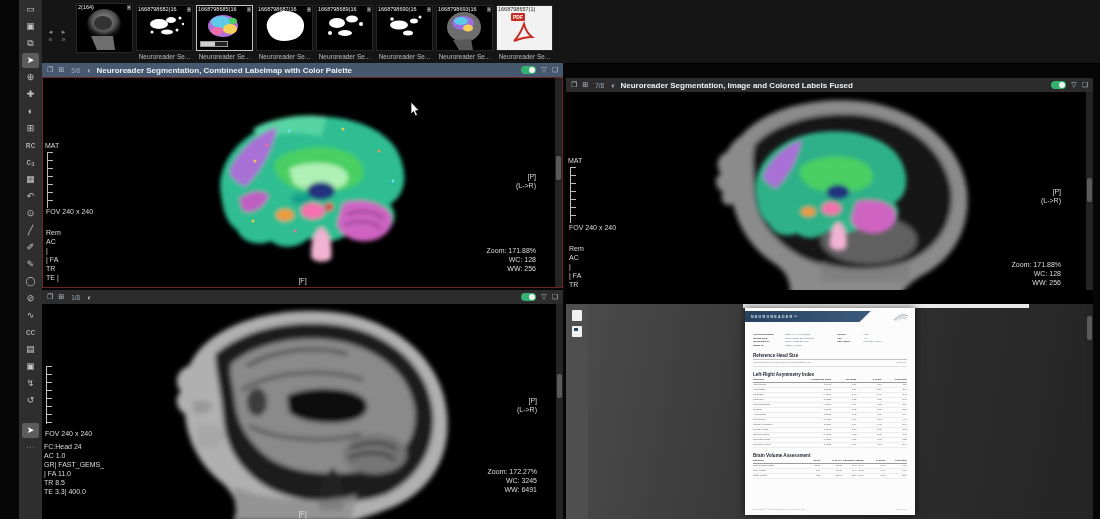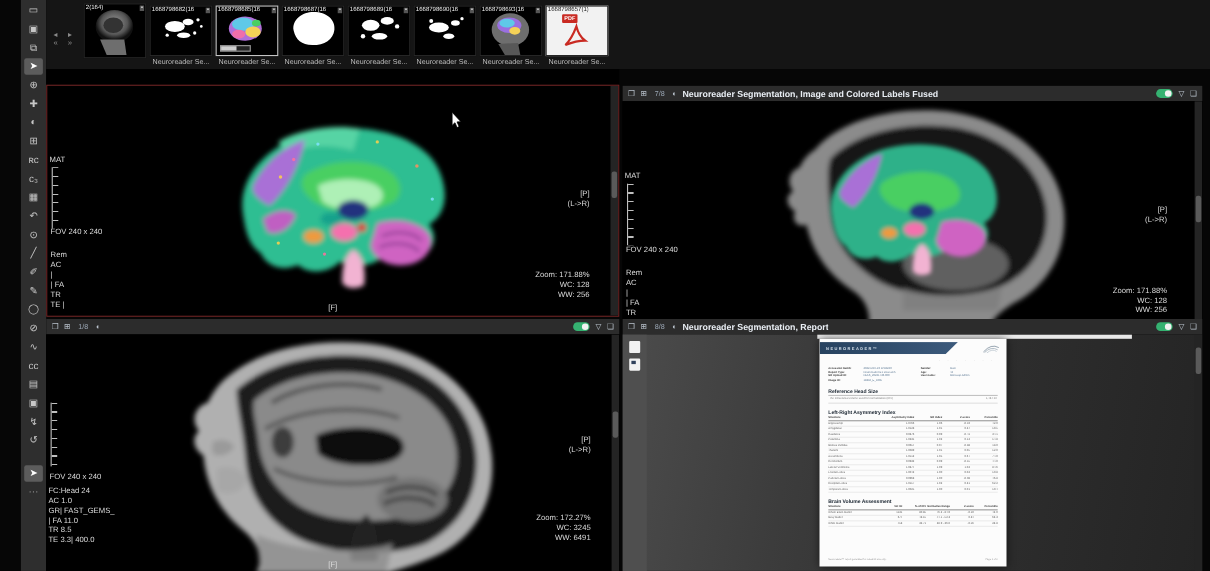--- a/index.html
+++ b/index.html
@@ -218,20 +218,32 @@
             <path d="M27,18 C24,26 20,32 17,35 C22,33 30,31 35,31 C31,28 28,22 27,18 Z" fill="none" stroke="#c92a22" stroke-width="2"></path>
           </svg>
         </div>
         <div class="cap">Neuroreader Se...</div>
       </div>
 
     </div>
   </div>
 
   <div class="viewport" style="left:42px;top:63px;width:521px;height:225px;">
+    <div class="vp-header blue">
+      <span class="vph-icon">❐</span>
+      <span class="vph-icon">⊞</span>
+      <span class="vp-index">5/8</span>
+      <span class="vph-icon">◐</span>
+      <span class="vp-title">Neuroreader Segmentation, Combined Labelmap with Color Palette</span>
+      <span class="toggle">
+          <i></i>
+        </span>
+      <span class="vph-icon">▽</span>
+      <span class="vph-icon">❏</span>
+    </div>
     <div class="vp-content selred">
       <svg width="250" height="175" style="position:absolute;left:150px;top:25px;">
         <defs>
             <filter id="b1" x="-20%" y="-20%" width="140%" height="140%">
               <feGaussianBlur stdDeviation="2.2"></feGaussianBlur>
             </filter>
           </defs>
         <g filter="url(#b1)">
           <path d="M28,92 C22,58 52,24 98,16 C148,7 196,24 207,54 C216,77 210,94 197,101 C206,112 201,126 188,131 C176,136 166,131 159,127 C149,139 128,142 116,135 C106,145 88,147 78,138 C64,144 49,139 44,127 C33,120 30,106 28,92 Z" fill="#2fbe92"></path>
           <path d="M60,26 C80,14 112,10 134,14 L128,34 C110,28 84,28 68,38 Z" fill="#57d4a4"></path>
@@ -409,32 +421,20 @@
           <div>WW: 6491</div>
       </div>
       <div class="ovf" style="bottom:2px;">[F]</div>
       <div class="sbar">
           <i style="top:70px;"></i>
         </div>
     </div>
   </div>
 
   <div class="viewport" style="left:566px;top:290px;width:527px;height:229px;">
-    <div class="vp-header">
-      <span class="vph-icon">❐</span>
-      <span class="vph-icon">⊞</span>
-      <span class="vp-index">8/8</span>
-      <span class="vph-icon">◐</span>
-      <span class="vp-title">Neuroreader Segmentation, Report</span>
-      <span class="toggle">
-          <i></i>
-        </span>
-      <span class="vph-icon">▽</span>
-      <span class="vph-icon">❏</span>
-    </div>
     <div class="vp-content br-bg">
       <div class="br-iconcol">
         <div class="pageicon" style="top:6px;"></div>
         <div class="pageicon p2" style="top:22px;"></div>
       </div>
       <div class="rpt-topstrip"></div>
 
       <div class="rpt">
         <div class="rpt-banner">
           <div class="bar">

